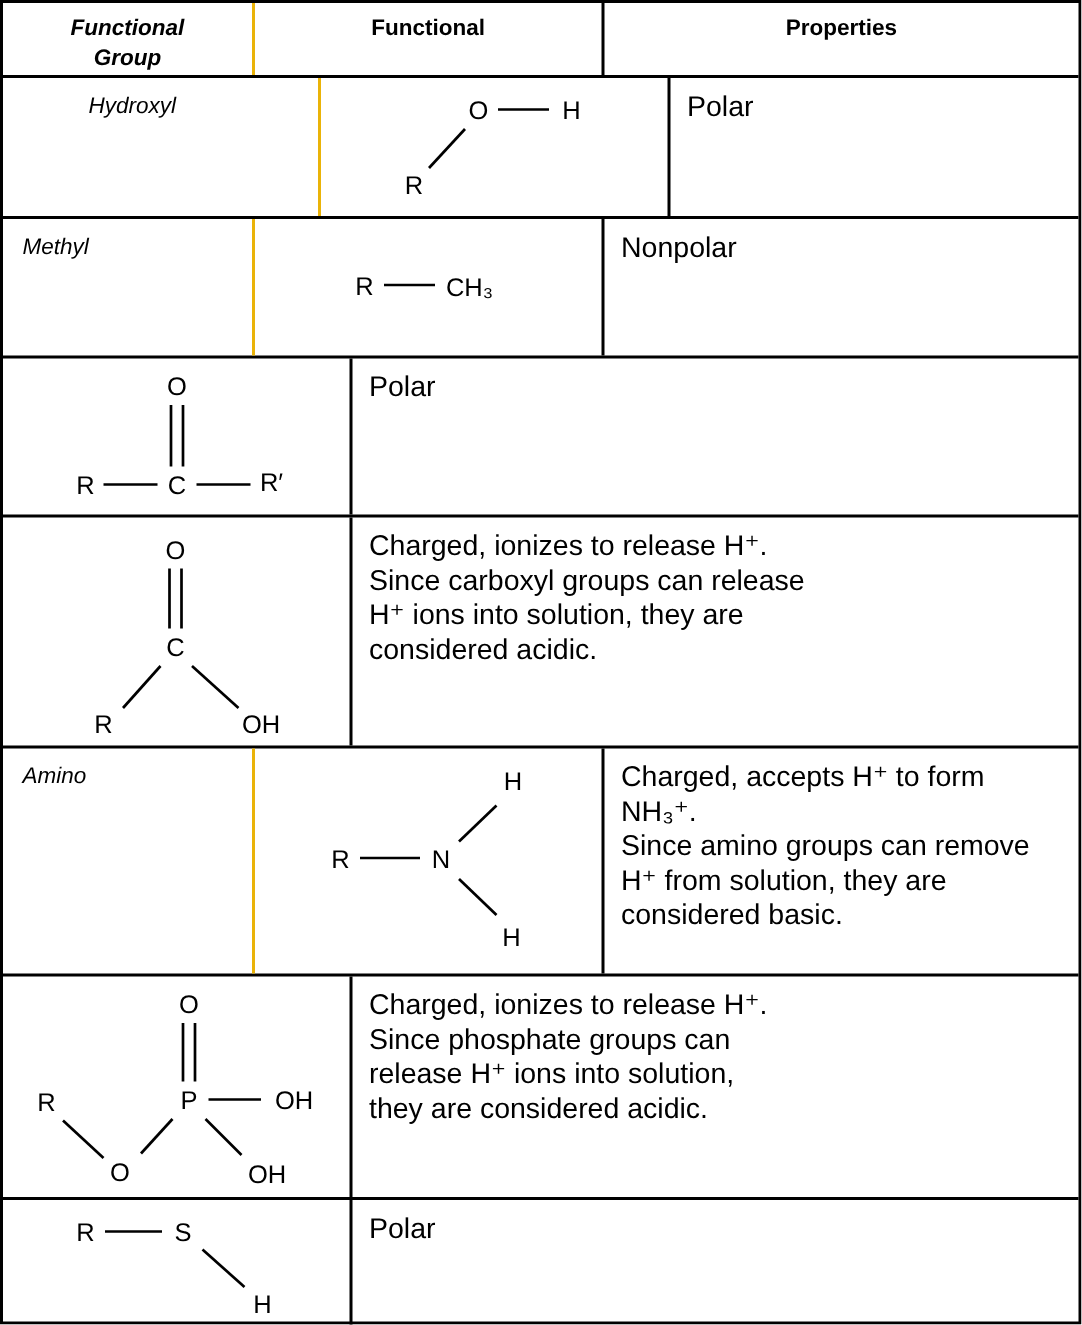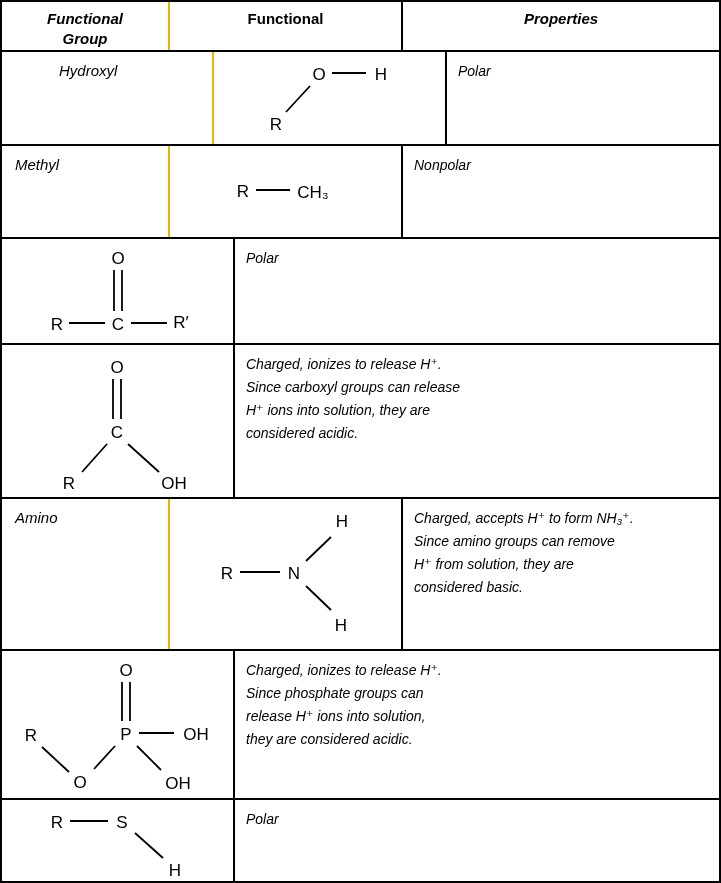--- a/index.html
+++ b/index.html
@@ -7,26 +7,26 @@
     width:721px;height:883px;box-sizing:border-box;
     border:2px solid #000;
     font-family:"Liberation Sans","DejaVu Sans",sans-serif;
     color:#000;background:#fff;
   }
   .row{display:flex;box-sizing:border-box;border-bottom:2px solid #000;}
   .row:last-child{border-bottom:none;}
   .cell{box-sizing:border-box;overflow:hidden;}
   .c1{width:168px;border-right:2px solid #eab308;padding:9px 13px;font-style:italic;}
   .c2{width:233px;border-right:2px solid #000;position:relative;}
-  .c3{flex:1;padding:8px 11px;font-style:italic;}
+  .c3{flex:1;padding:8px 11px;}
   .th{display:flex;align-items:flex-start;justify-content:center;
       font-weight:bold;font-size:15px;line-height:20px;text-align:center;
       white-space:pre-line;padding:7px 4px;}
   .group-label{font-size:15px;line-height:19px;}
-  .props-text{font-size:14px;line-height:23px;white-space:pre-line;}
+  .props-text{font-size:19px;line-height:23px;white-space:pre-line;}
   .r-header{height:50px;}
   .r-hydroxyl{height:94px;padding-left:44px;}
   .r-methyl{height:93px;}
   .r-carbonyl{height:106px;}
   .r-carboxyl{height:154px;}
   .r-amino{height:152px;}
   .r-phosphate{height:149px;}
   .r-sulfhydryl{height:91px;}
   .structure-box svg{display:block;}
   .atom{font-family:"Liberation Sans","DejaVu Sans",sans-serif;font-size:17px;fill:#000;}

